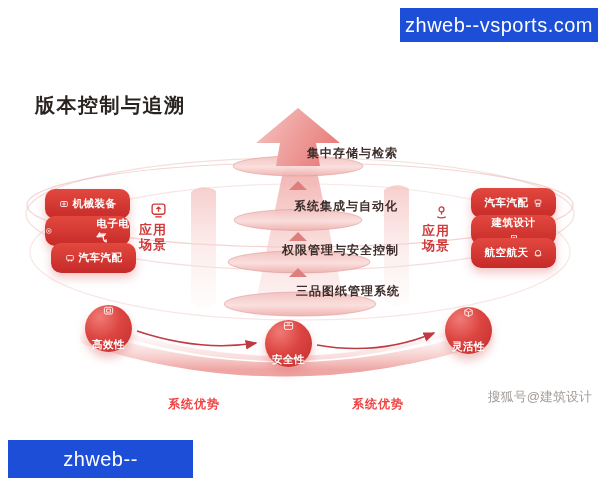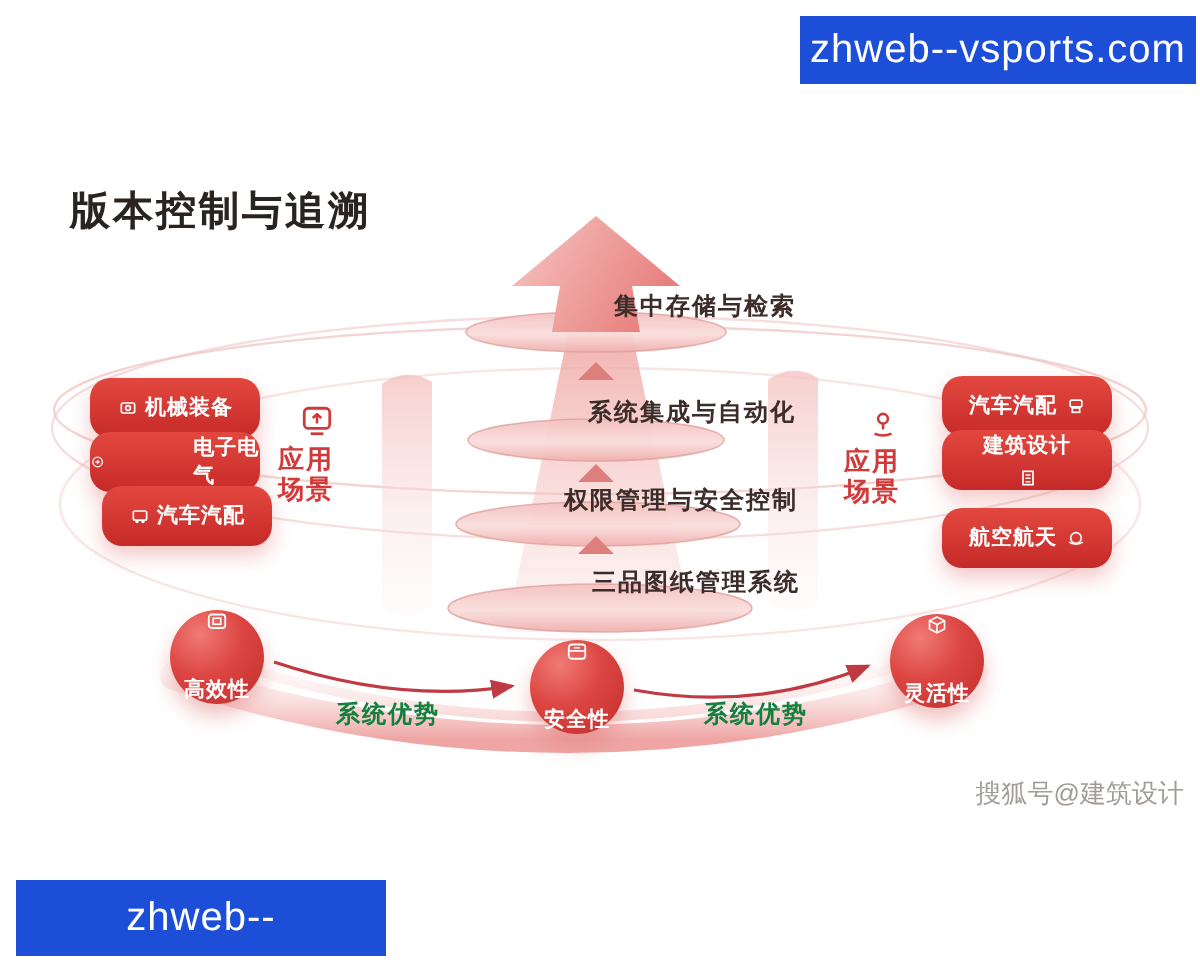--- a/index.html
+++ b/index.html
@@ -36,21 +36,21 @@
   
   .pill{
     height:30px;width:85px;border-radius:10px;z-index:8;
     background:linear-gradient(180deg,#e2483f 0%,#c62a28 100%);
     box-shadow:0 5px 10px rgba(228,110,110,0.38);
     display:flex;align-items:center;justify-content:center;gap:4px;
     color:#ffffff;font-size:10.5px;font-weight:bold;letter-spacing:0.5px;
   }
   .pill svg{display:block;}
   #pill-l0{left:45px;top:189px;} #pill-l1{left:45px;top:216px;gap:44px;} #pill-l2{left:51px;top:243px;font-family:Liberation Mono, monospace;}
-  #pill-r0{left:471px;top:188px;} #pill-r1{left:471px;top:215px;flex-direction:column;} #pill-r2{left:471px;top:254px;}
+  #pill-r0{left:471px;top:188px;} #pill-r1{left:471px;top:215px;flex-direction:column;} #pill-r2{left:471px;top:238px;}
   
   .scene-label{
     width:38px;text-align:left;color:#d13a3a;font-weight:bold;
     font-size:13px;line-height:15px;z-index:8;letter-spacing:1px;
   }
   .scene-label .s-icon{display:block;margin:0 auto 3px auto;}
   #scene-left{left:139px;top:202px;}
   #scene-right{left:422px;top:203px;}
   
   .adv-circle{
@@ -60,21 +60,21 @@
     display:flex;flex-direction:column;align-items:center;justify-content:center;
     color:#ffffff;font-size:10.5px;font-weight:bold;letter-spacing:0.5px;gap:20px;
   }
   .adv-circle svg{display:block;margin-bottom:1px;}
   #circle-0{left:85px;top:305px;}
   #circle-1{left:265px;top:320px;}
   #circle-2{left:445px;top:307px;}
   
   .adv-label{
     width:80px;text-align:center;font-size:12px;font-weight:bold;
-    color:#15803d;z-index:8;letter-spacing:1px;
+    color:#ef4444;z-index:8;letter-spacing:1px;margin-top:47px;
   }
   #adv-label-0{left:154px;top:349px;}
   #adv-label-1{left:338px;top:349px;}
   #scene-svg{left:0;top:0;z-index:1;}
 </style>
 </head>
 <body>
 
 <svg id="scene-svg" class="abs" width="600" height="480" viewBox="0 0 600 480">
   <defs>

